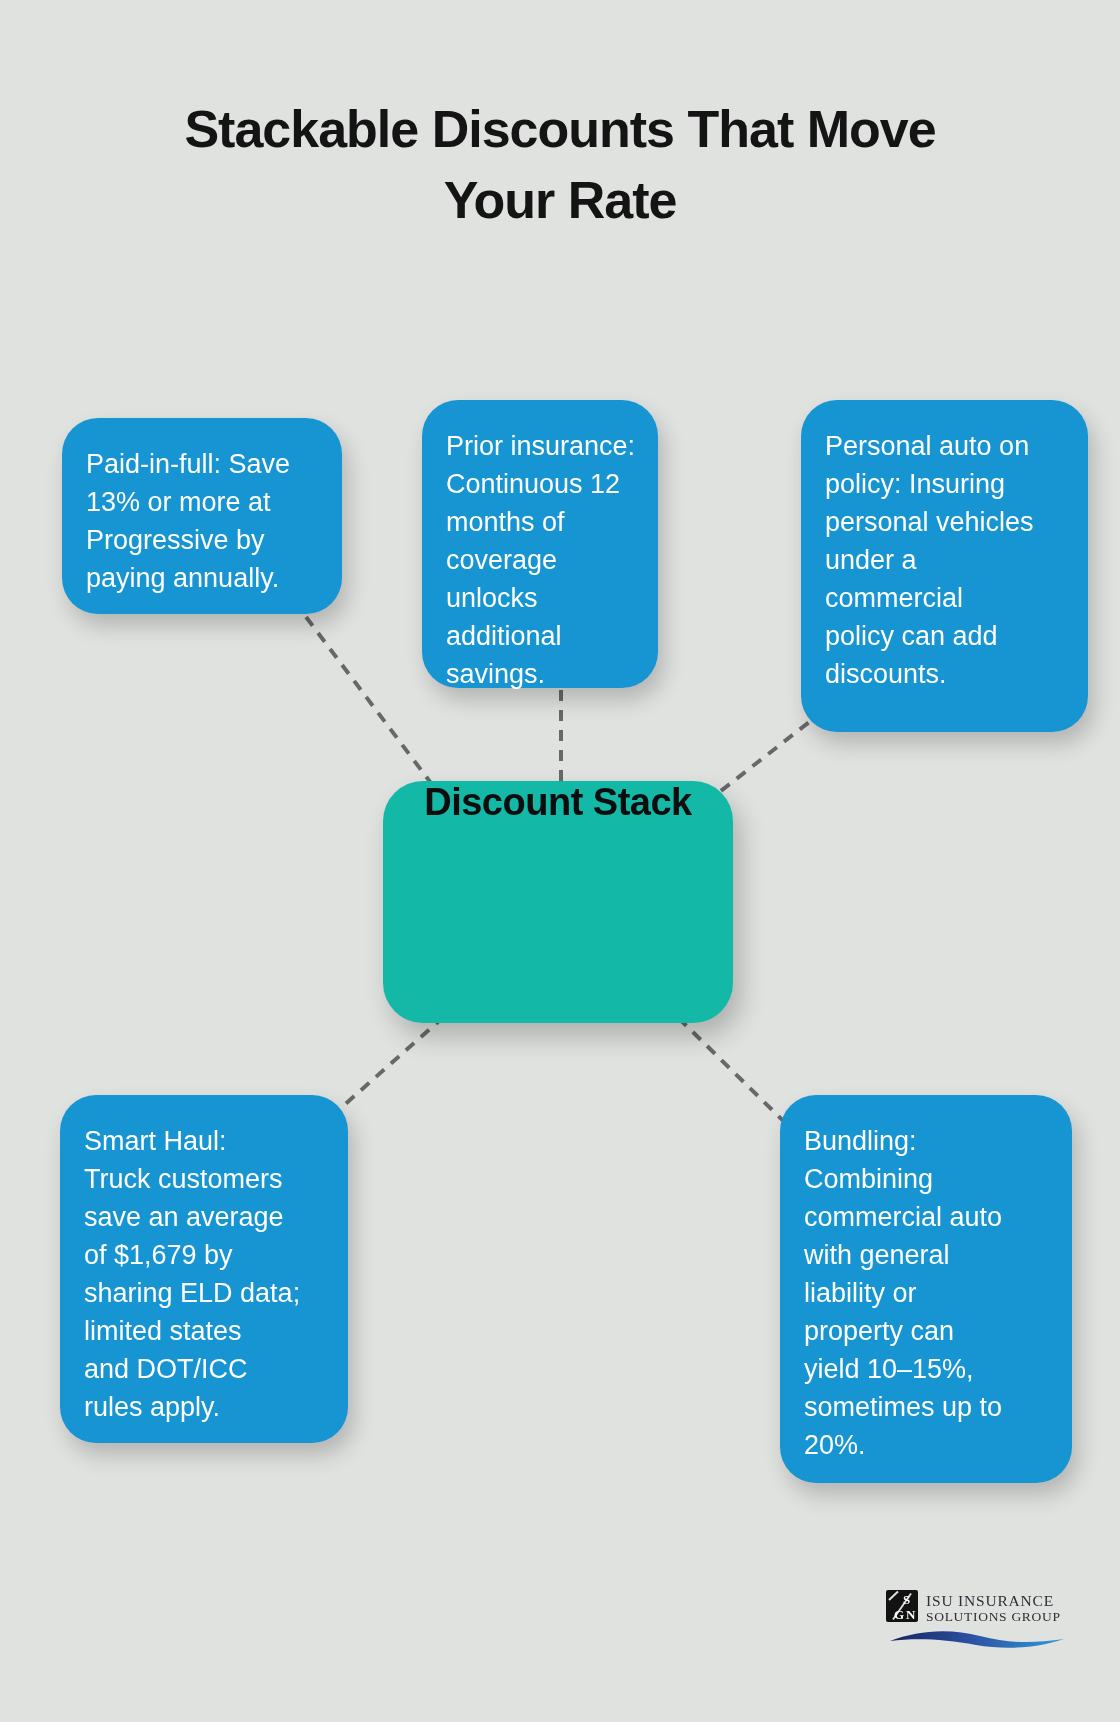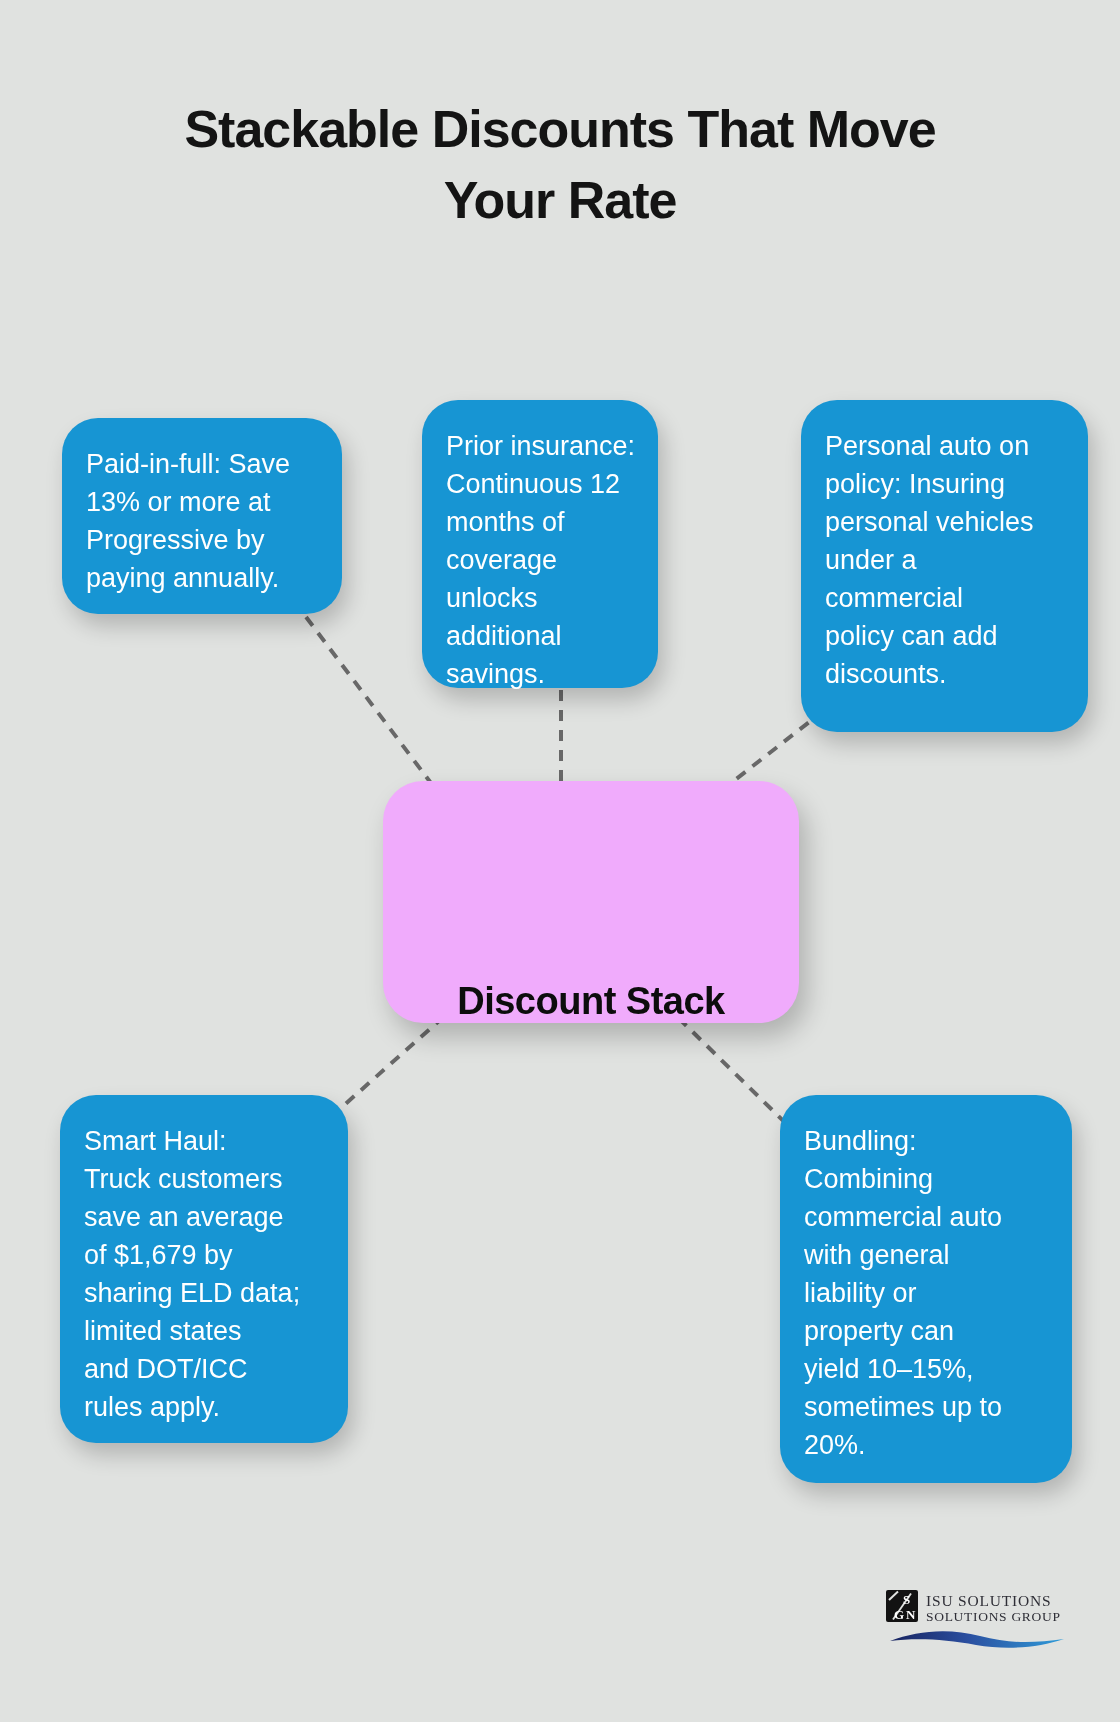--- a/index.html
+++ b/index.html
@@ -46,25 +46,25 @@
     line-height:38px;
     white-space:pre-line;
   }
   .node-tl{left:62px;top:402px;width:280px;height:196px;margin-top:16px;}
   .node-tm{left:422px;top:400px;width:236px;height:288px;}
   .node-tr{left:801px;top:400px;width:287px;height:332px;}
   .node-bl{left:60px;top:1095px;width:288px;height:348px;}
   .node-br{left:780px;top:1095px;width:292px;height:388px;}
   .center-node{
     position:absolute;
-    left:383px;top:781px;width:416px;height:242px;
-    background:#f0abfc;
+    left:383px;top:781px;width:350px;height:242px;
+    background:#14b8a6;
     border-radius:40px;
     box-shadow:8px 14px 26px rgba(0,0,0,0.22);
-    display:flex;align-items:flex-end;justify-content:center;
+    display:flex;align-items:flex-start;justify-content:center;
   }
   .center-label{
     font-size:38px;
     font-weight:700;
     color:#0d0d0d;
     letter-spacing:-0.5px;
   }
   .brand{
     position:absolute;
     left:886px;top:1590px;
@@ -175,21 +175,21 @@
     <div class="brand-row">
       <svg class="brand-mark" viewBox="0 0 32 32">
         <rect x="0" y="0" width="32" height="32" rx="2" fill="#121212"></rect>
         <line x1="3" y1="10" x2="12" y2="1.5" stroke="#e0e2e0" stroke-width="2"></line>
         <line x1="25" y1="3.5" x2="7" y2="29.5" stroke="#e0e2e0" stroke-width="1.8"></line>
         <text x="17" y="14" font-family="Liberation Serif, serif" font-size="13" font-weight="bold" fill="#ffffff">S</text>
         <text x="8" y="28.5" font-family="Liberation Serif, serif" font-size="13" font-weight="bold" fill="#ffffff">G</text>
         <text x="20" y="28.5" font-family="Liberation Serif, serif" font-size="13" font-weight="bold" fill="#ffffff">N</text>
       </svg>
       <div class="brand-lines">
-        <div class="brand-line1">ISU SOLUTIONS</div>
+        <div class="brand-line1">ISU INSURANCE</div>
         <div class="brand-line2">SOLUTIONS GROUP</div>
       </div>
     </div>
     <svg class="brand-swoosh" width="178" height="24" viewBox="0 0 178 24">
       <defs>
         <linearGradient id="swooshGrad" x1="0" y1="0" x2="1" y2="0">
           <stop offset="0" stop-color="#17235f"></stop>
           <stop offset="0.45" stop-color="#2b4fa0"></stop>
           <stop offset="1" stop-color="#2f9cd9"></stop>
         </linearGradient>

